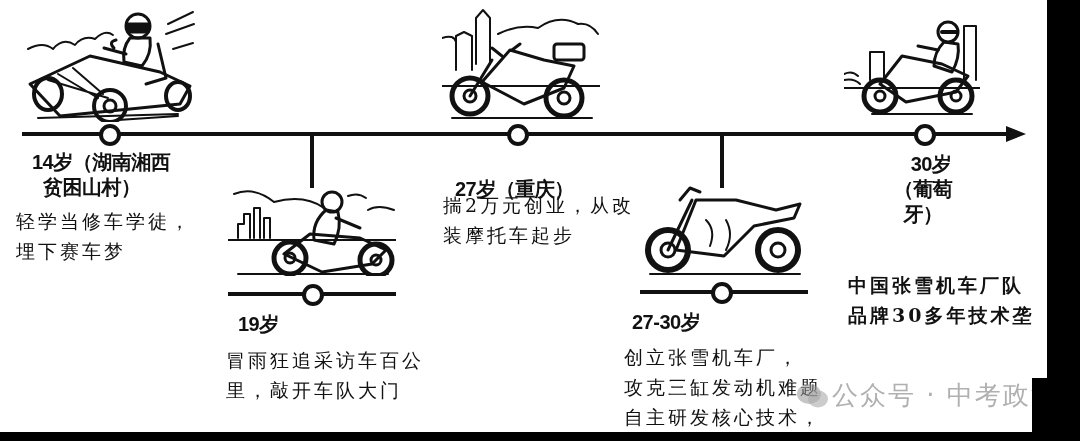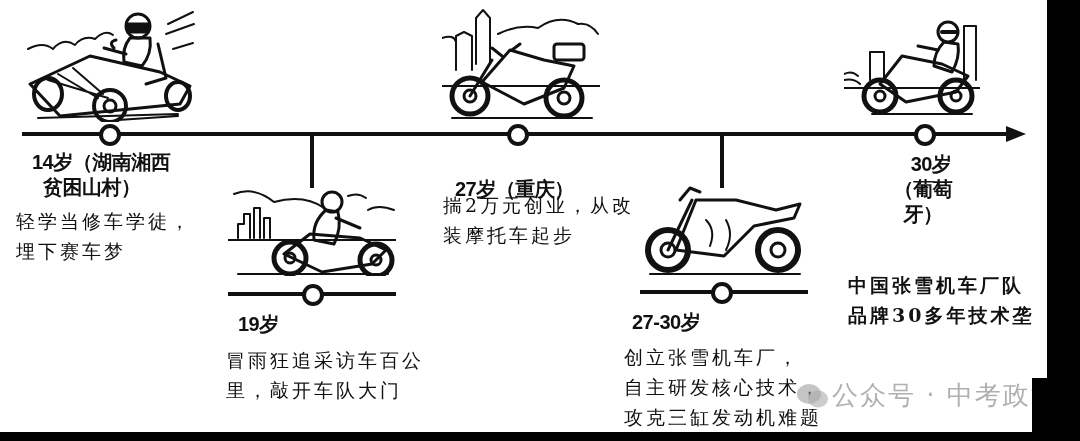--- a/index.html
+++ b/index.html
@@ -153,22 +153,22 @@
 <div class="desc" style="left:423px; top:190px;margin-left:20px;">
   <div>揣2万元创业，从改</div>
   <div>装摩托车起步</div>
 </div>
 
 <div class="age" style="left:632px; top:310px;">
   <div>27-30岁</div>
 </div>
 <div class="desc" style="left:614px; top:342px;margin-left:10px;">
   <div>创立张雪机车厂，</div>
+  <div>攻克三缸发动机难题</div>
   <div>自主研发核心技术，</div>
-  <div>攻克三缸发动机难题</div>
 </div>
 
 <div class="age" style="left:880px; top:152px; text-align:center; width:86px;">
   <div style="text-align:center; padding-left:16px;">30岁</div>
   <div>（葡萄牙）</div>
 </div>
 <div class="desc" style="left:848px; top:270px;font-weight:bold;">
   <div>中国张雪机车厂队</div>
   <div>品牌30多年技术垄</div>
 </div>

